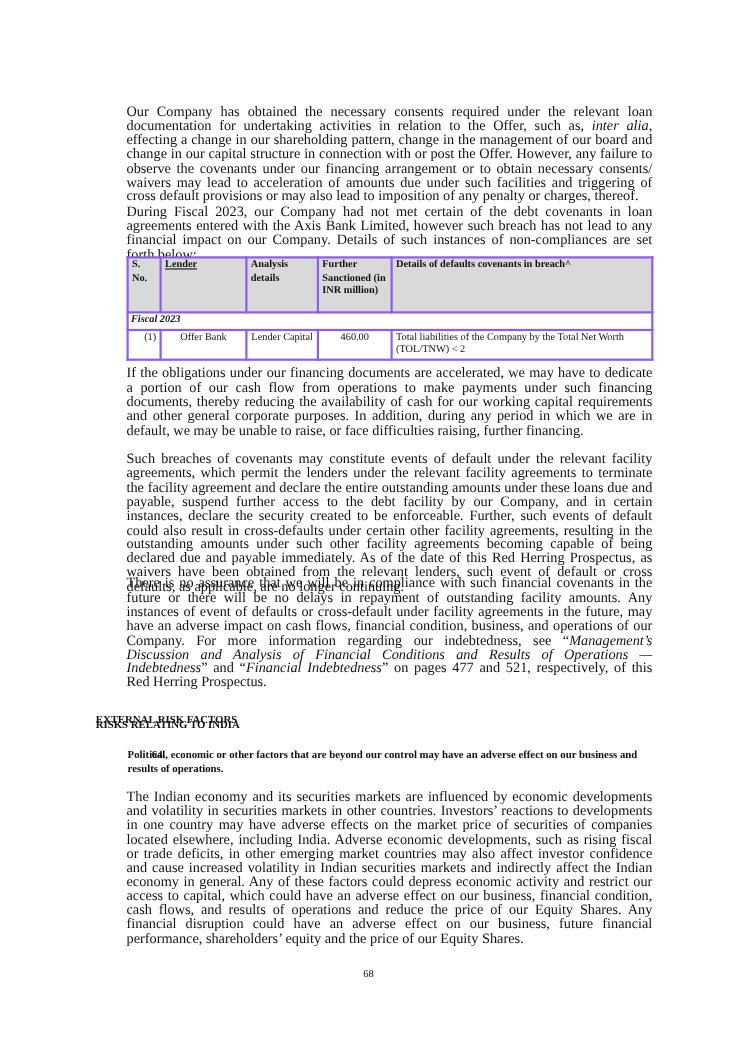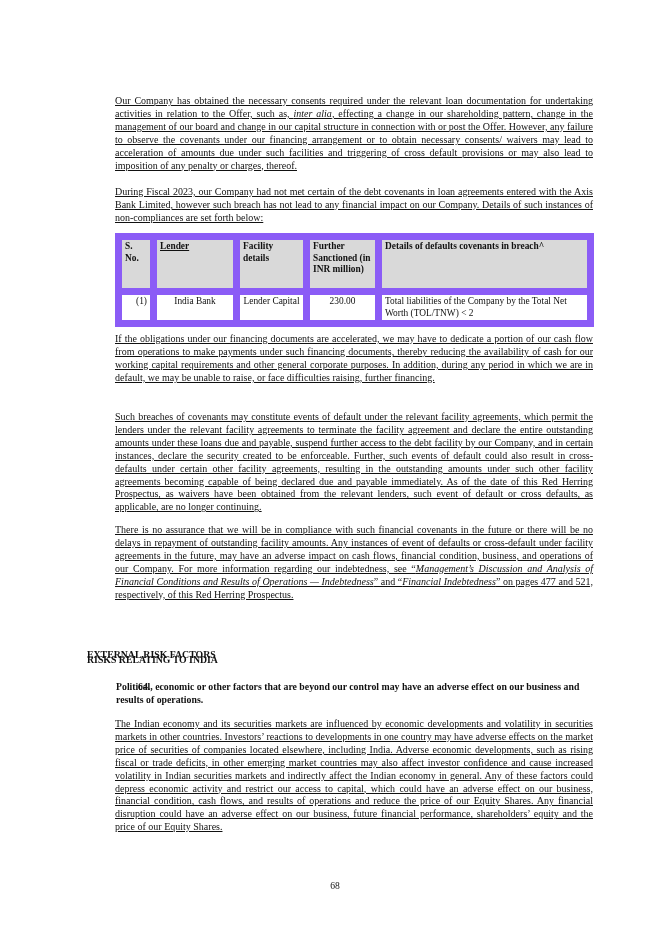--- a/index.html
+++ b/index.html
@@ -3,70 +3,73 @@
 <meta charset="utf-8">
 <style>
   html, body { margin: 0; padding: 0; background: #ffffff; }
   body {
     width: 670px; height: 947px; position: relative; overflow: hidden;
     font-family: "Liberation Serif", serif; color: #111;
   }
   .page { position: absolute; left: 0; top: 0; width: 670px; height: 947px; }
   .para {
     position: absolute; left: 115px; width: 478px;
-    font-size: 10px; line-height: 12.9px; text-align: justify; margin: 0; text-decoration: underline;
+    font-size: 13px; line-height: 12.9px; text-align: justify; margin: 0;
   }
   .para .it { font-style: italic; }
   .heading {
     position: absolute; left: 87px; font-size: 9.8px; font-weight: bold; margin: 0;
   }
   .risk-title {
     position: absolute; left: 92px; width: 500px;
     font-size: 9.8px; line-height: 13px; font-weight: bold; margin: 0;
   }
   .risk-title .num { display: inline-block; width: 24px; font-style: normal; }
   .risk-title .txt { }
   .risk-title .wrap { display: block; padding-left: 24px; text-indent: -0px; }
 
   table.cov {
     position: absolute; left: 115px; top: 233px; width: 479px;
     border-collapse: collapse; font-size: 9.4px; line-height: 11.5px;
   }
-  table.cov th, table.cov td { border: 7px solid #8b5cf6; padding: 1px 3px; vertical-align: top; }
+  table.cov th, table.cov td { border: 2px solid #8b5cf6; padding: 1px 3px; vertical-align: top; }
   table.cov thead th { background: #d9d9d9; text-align: left; font-weight: bold; height: 46px; }
   table.cov td.fiscal { font-style: italic; font-weight: bold; padding-left: 2px; }
   td.c { text-align: center; }
   td.r { text-align: right; }
   .pageno { position: absolute; left: 0; width: 670px; top: 880px; text-align: center; font-size: 9.6px; }
 </style>
 </head>
 <body>
 
 <div class="page">
 
   <p class="para" style="top:95px;"><span>Our Company has obtained the necessary consents required under the relevant loan documentation for undertaking activities in relation to the Offer, such as, </span><span class="it">inter alia</span><span>, effecting a change in our shareholding pattern, change in the management of our board and change in our capital structure in connection with or post the Offer.  However, any failure to observe the covenants under our financing arrangement or to obtain necessary consents/ waivers may lead to acceleration of amounts due under such facilities and triggering of cross default provisions or may also lead to imposition of any penalty or charges, thereof.</span></p>
 
   <p class="para" style="top:186px;">During Fiscal 2023, our Company had not met certain of the debt covenants in loan agreements entered with the Axis Bank Limited, however such breach has not lead to any financial impact on our Company. Details of such instances of non-compliances are set forth below:</p>
 
   <table class="cov">
     <thead>
       <tr>
         <th style="width:22px;">S. No.</th>
         <th style="width:70px;text-decoration:underline;">Lender</th>
-        <th style="width:57px;">Facility details</th>
+        <th style="width:57px;">Analysis details</th>
         <th style="width:59px;">Further Sanctioned (in INR million)</th>
         <th>Details of defaults covenants in breach^</th>
       </tr>
     </thead>
     <tbody>
       <tr>
+        <td colspan="5" class="fiscal">Fiscal 2023</td>
+      </tr>
+      <tr>
         <td class="r">(1)</td>
-        <td class="c">India Bank</td>
+        <td class="c">Offer Bank</td>
         <td class="c">Lender Capital</td>
-        <td class="c">230.00</td>
+        <td class="c">460.00</td>
         <td>Total liabilities of the Company by the Total Net Worth (TOL/TNW) &lt; 2</td>
       </tr>
     </tbody>
   </table>
 
   <p class="para" style="top:333px;">If the obligations under our financing documents are accelerated, we may have to dedicate a portion of our cash flow from operations to make payments under such financing documents, thereby reducing the availability of cash for our working capital requirements and other general corporate purposes. In addition, during any period in which we are in default, we may be unable to raise, or face difficulties raising, further financing.</p>
 
   <p class="para" style="top:411px;">Such breaches of covenants may constitute events of default under the relevant facility agreements, which permit the lenders under the relevant facility agreements to terminate the facility agreement and declare the entire outstanding amounts under these loans due and payable, suspend further access to the debt facility by our Company, and in certain instances, declare the security created to be enforceable. Further, such events of default could also result in cross-defaults under certain other facility agreements, resulting in the outstanding amounts under such other facility agreements becoming capable of being declared due and payable immediately. As of the date of this Red Herring Prospectus, as waivers have been obtained from the relevant lenders, such event of default or cross defaults, as applicable, are no longer continuing.</p>
 
   <p class="para" style="top:524px;"><span>There is no assurance that we will be in compliance with such financial covenants in the future or there will be no delays in repayment of outstanding facility amounts.  Any instances of event of defaults or cross-default under facility agreements in the future, may have an adverse impact on cash flows, financial condition, business, and operations of our Company. For more information regarding our indebtedness, see “</span><span class="it">Management’s Discussion and Analysis of Financial Conditions and Results of Operations — Indebtedness</span><span>” and “</span><span class="it">Financial Indebtedness</span><span>” on pages 477 and 521, respectively, of this Red Herring Prospectus.</span></p>

